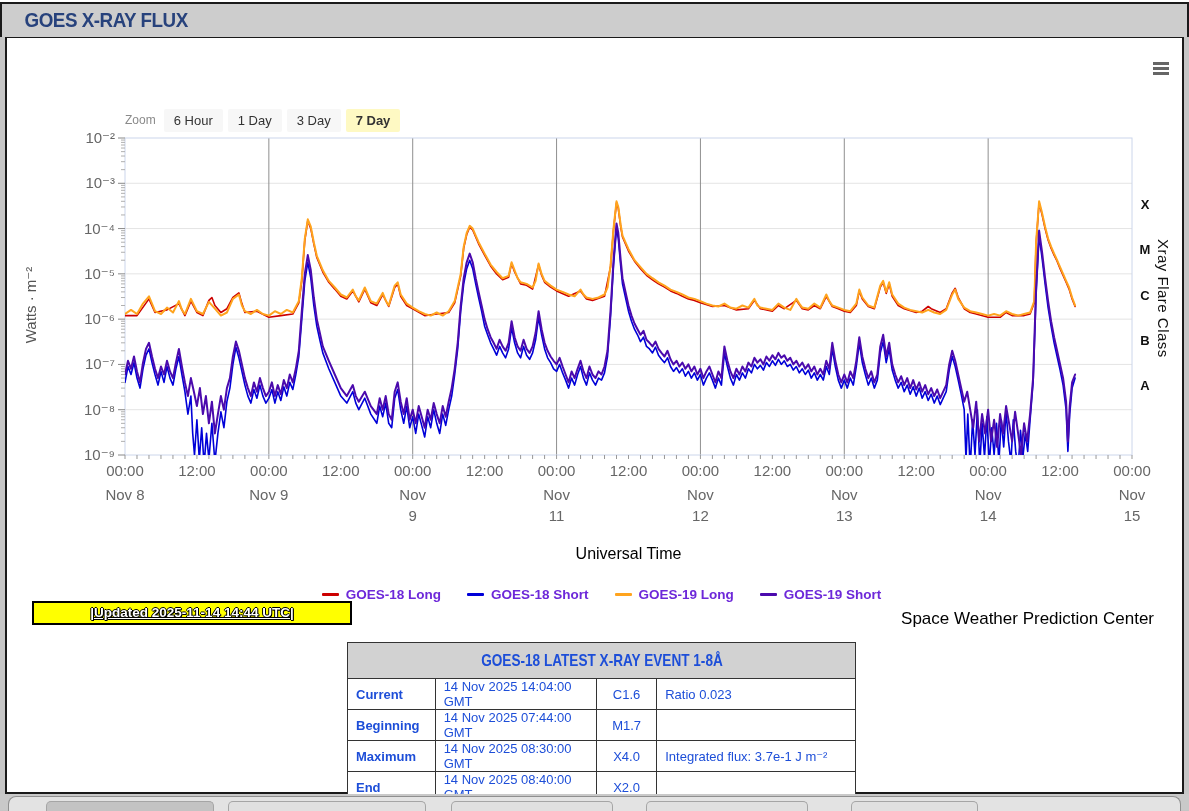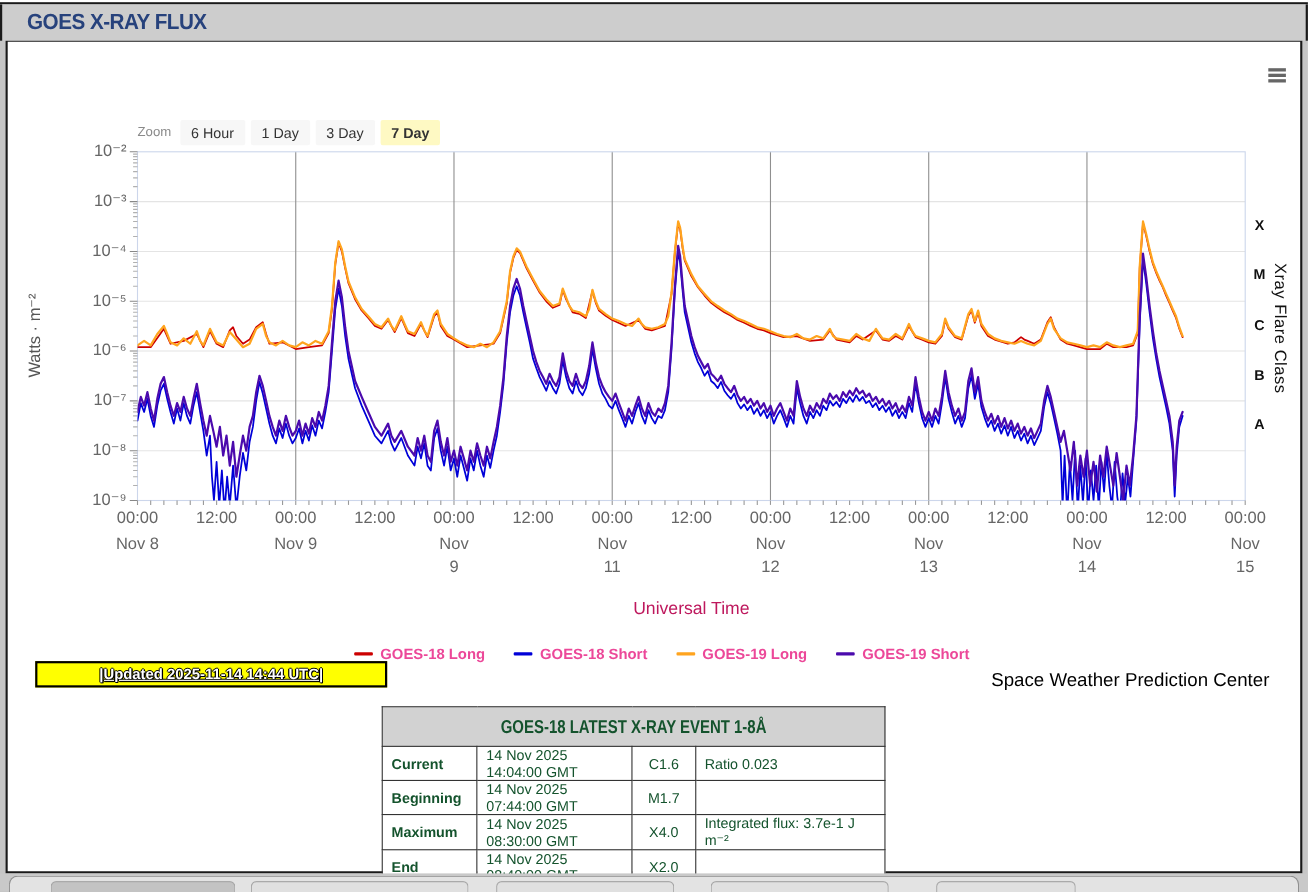--- a/index.html
+++ b/index.html
@@ -47,48 +47,48 @@
   .x-tick{
     position:absolute;top:424px;width:70px;margin-left:-35px;text-align:center;
     color:#666;font-size:15px;
   }
   .x-date{
     position:absolute;top:446px;width:70px;margin-left:-35px;text-align:center;
     color:#666;font-size:15px;line-height:21px;
   }
   .x-axis-title{
     position:absolute;left:118px;top:507px;width:1007px;text-align:center;
-    color:#be185d;font-size:16px;
+    color:#000000;font-size:16px;
   }
   .flare-letter{
     position:absolute;left:1128px;width:20px;text-align:center;color:#111;
     font-size:13px;font-weight:600;transform:translateY(-2px);
   }
   .right-axis-title{
     position:absolute;left:1148px;top:175px;color:#111;font-size:15px;
     writing-mode:vertical-rl;height:170px;text-align:center;letter-spacing:0.5px;
   }
   .legend{
     position:absolute;left:0;top:549px;width:1189px;display:flex;justify-content:center;
     align-items:center;gap:26px;
   }
   .legend-item{display:flex;align-items:center;gap:7px;cursor:pointer;}
   .legend-dash{width:17px;height:3px;border-radius:1px;}
-  .legend-text{font-size:13.5px;font-weight:bold;color:#ec4899;}
+  .legend-text{font-size:13.5px;font-weight:bold;color:#6d28d9;}
   .updated-stamp{
     position:absolute;left:25px;top:563px;width:316px;height:20px;background:#ffff00;
     border:2px solid #000;text-align:center;line-height:19px;
     font-size:13.5px;font-weight:bold;color:#fff;text-decoration:underline;
     text-shadow:-1px 0 0 #000,1px 0 0 #000,0 -1px 0 #000,0 1px 0 #000,1px 1px 0 #000;
     white-space:nowrap;overflow:hidden;
   }
   .credit{position:absolute;right:28px;top:571px;font-size:17px;color:#000;}
   .event-table{
-    position:absolute;left:340px;top:604px;width:458px;border-collapse:collapse;
-    font-size:13px;color:#14532d;
+    position:absolute;left:340px;top:604px;width:509px;border-collapse:collapse;
+    font-size:13px;color:#1d4ed8;
   }
   .event-table th{
     background:#d2d2d2;border:1px solid #333;height:33px;text-align:center;
     font-size:17px;font-weight:bold;letter-spacing:0;
   }
   .event-table th .cond{display:inline-block;transform:scaleX(0.8);white-space:nowrap;}
   .event-table td{border:1px solid #333;height:27px;padding:0 8px;background:#fff;}
   .event-table td.lbl{font-weight:bold;width:72px;}
   .event-table td.tim{width:162px;}
   .event-table td.cls{width:46px;text-align:center;}

